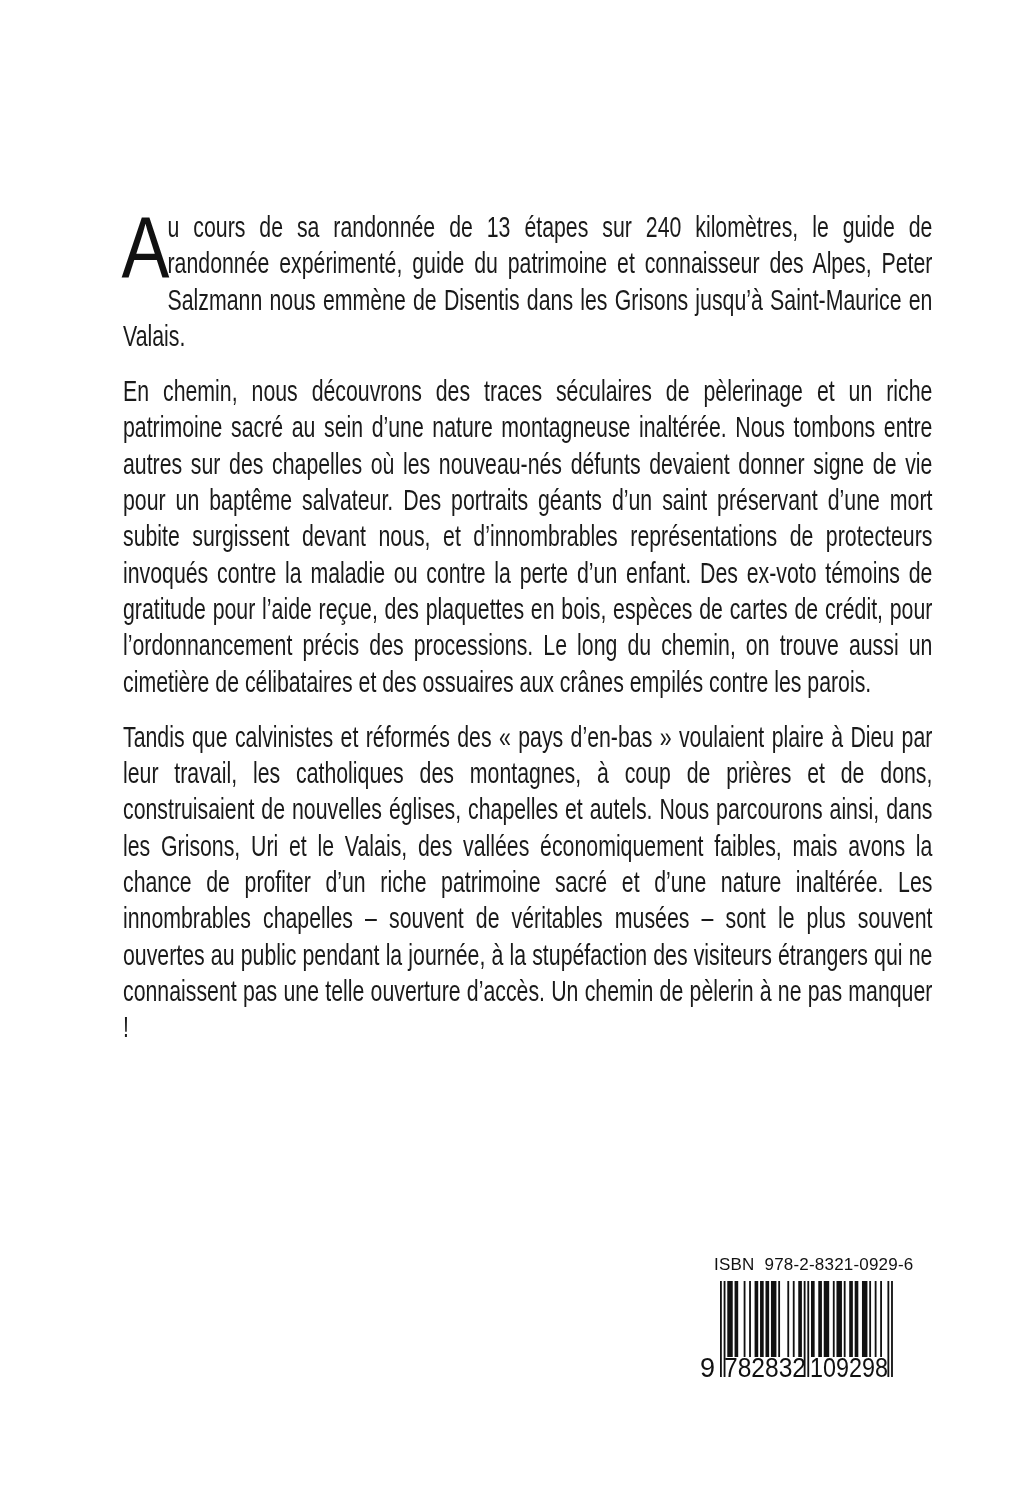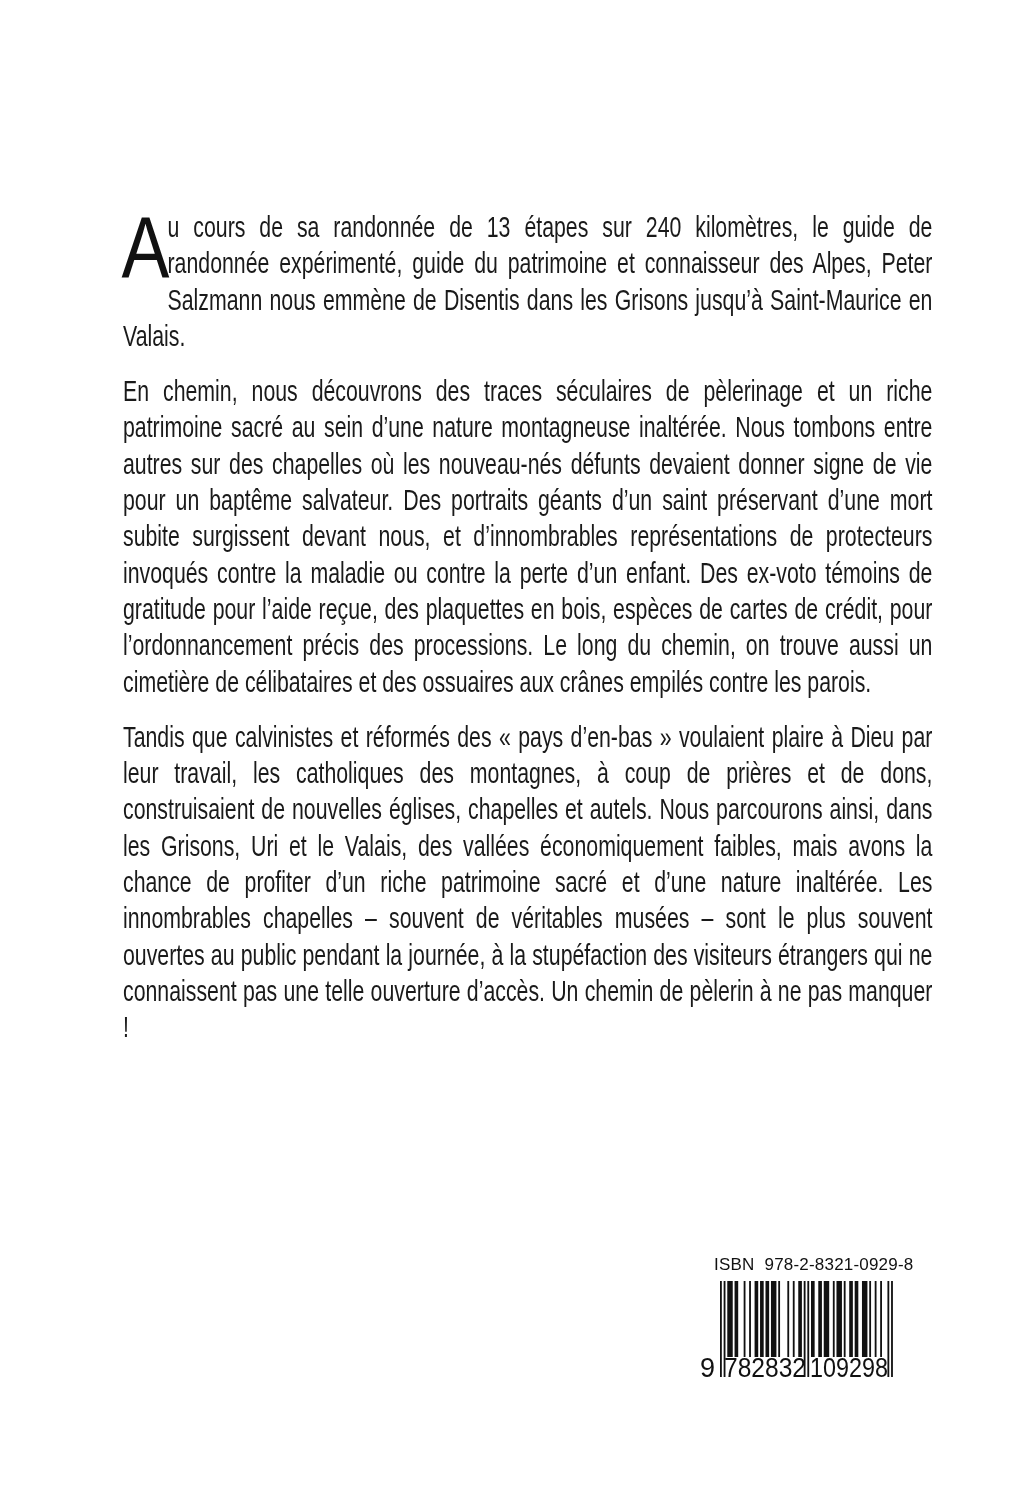--- a/index.html
+++ b/index.html
@@ -34,21 +34,21 @@
 <body>
 
 <div class="page">
   <div class="textwrap">
     <p class="para"><span class="dropcap">A</span><span>u cours de sa randonnée de 13 étapes sur 240 kilomètres, le guide de randonnée expérimenté, guide du patrimoine et connaisseur des Alpes, Peter Salzmann nous emmène de Disentis dans les Grisons jusqu’à Saint-Maurice en Valais.</span></p>
     <p class="para">En chemin, nous découvrons des traces séculaires de pèlerinage et un riche patrimoine sacré au sein d’une nature montagneuse inaltérée. Nous tombons entre autres sur des chapelles où les nouveau-nés défunts devaient donner signe de vie pour un baptême salvateur. Des portraits géants d’un saint préservant d’une mort subite surgissent devant nous, et d’innombrables représentations de protecteurs invoqués contre la maladie ou contre la perte d’un enfant. Des ex-voto témoins de gratitude pour l’aide reçue, des plaquettes en bois, espèces de cartes de crédit, pour l’ordonnancement précis des processions. Le long du chemin, on trouve aussi un cimetière de célibataires et des ossuaires aux crânes empilés contre les parois.</p>
     <p class="para">Tandis que calvinistes et réformés des « pays d’en-bas » voulaient plaire à Dieu par leur travail, les catholiques des montagnes, à coup de prières et de dons, construisaient de nouvelles églises, chapelles et autels. Nous parcourons ainsi, dans les Grisons, Uri et le Valais, des vallées économiquement faibles, mais avons la chance de profiter d’un riche patrimoine sacré et d’une nature inaltérée. Les innombrables chapelles – souvent de véritables musées – sont le plus souvent ouvertes au public pendant la journée, à la stupéfaction des visiteurs étrangers qui ne connaissent pas une telle ouverture d’accès. Un chemin de pèlerin à ne pas manquer !</p>
   </div>
 
   <div class="barcode-block">
-    <div class="isbn-line"><span class="lbl">ISBN</span><span>978-2-8321-0929-8</span></div>
+    <div class="isbn-line"><span class="lbl">ISBN</span><span>978-2-8321-0929-6</span></div>
     <svg class="bars" id="bars" width="210" height="130">
       <text class="ean-digit" x="0" y="122" font-size="27">9</text>
       <text class="ean-digit" x="24" y="122" font-size="27" textLength="82" lengthAdjust="spacingAndGlyphs">782832</text>
       <text class="ean-digit" x="110" y="122" font-size="27" textLength="78" lengthAdjust="spacingAndGlyphs">109298</text>
     <rect x="20.00" y="26" width="1.82" height="96" fill="#111"></rect>
         <rect x="23.64" y="26" width="1.82" height="96" fill="#111"></rect>
         <rect x="27.28" y="26" width="5.46" height="76" fill="#111"></rect>
         <rect x="34.56" y="26" width="3.64" height="76" fill="#111"></rect>
         <rect x="43.66" y="26" width="1.82" height="76" fill="#111"></rect>
         <rect x="49.12" y="26" width="1.82" height="76" fill="#111"></rect>

